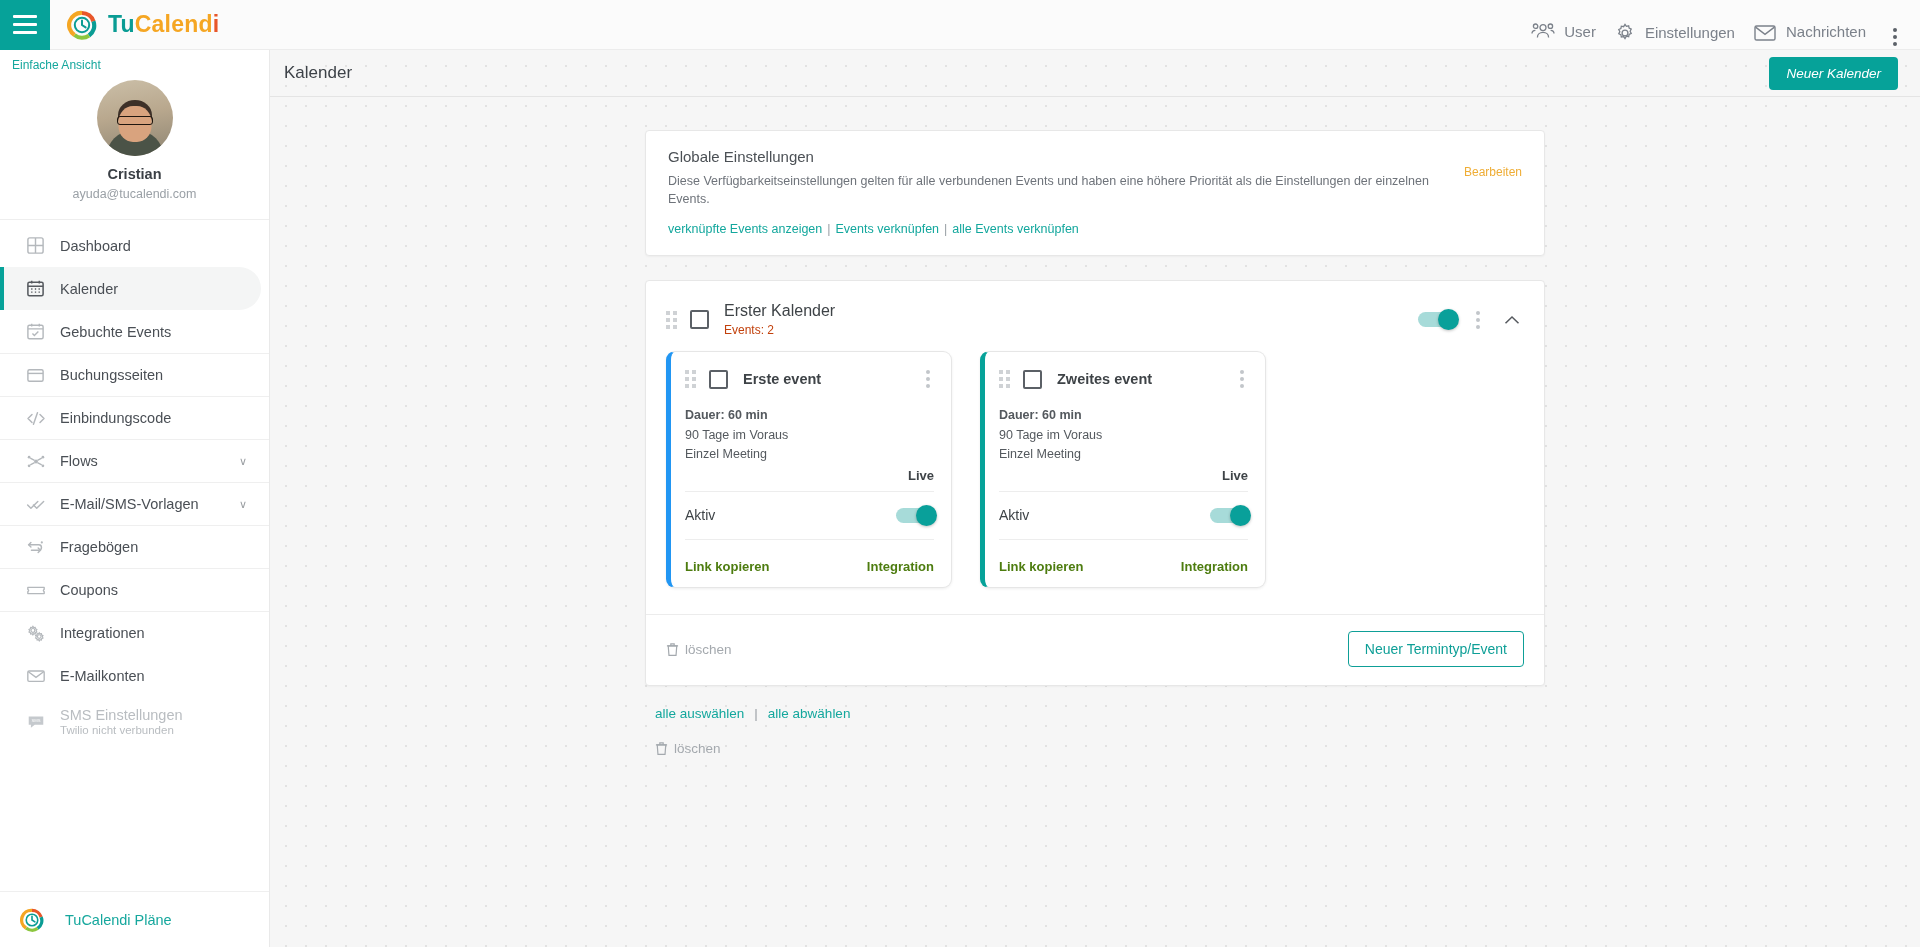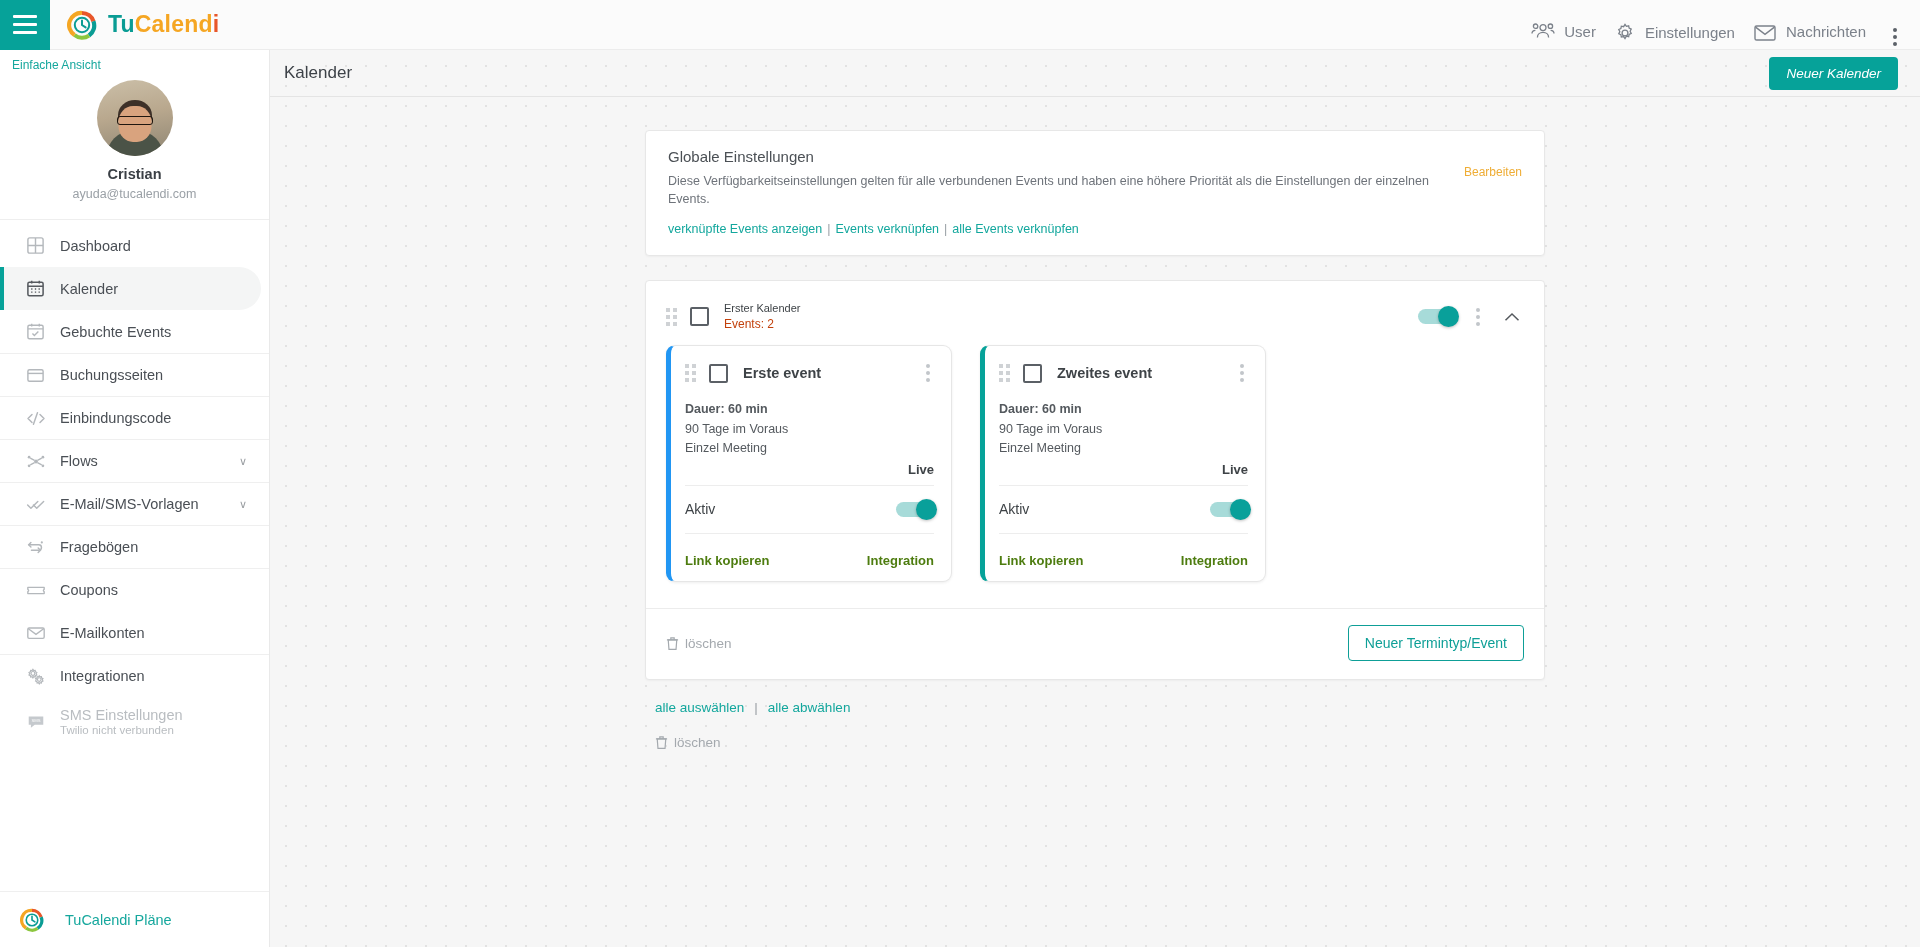--- a/index.html
+++ b/index.html
@@ -138,21 +138,21 @@
 
   
   .ccard { margin-top: 24px; }
   .ccard-head { display: flex; align-items: center; padding: 21px 20px 14px 20px; }
   .drag-dots { display: grid; grid-template-columns: repeat(2, 4px); gap: 3px; margin-right: 13px; cursor: grab; }
   .drag-dots i { width: 4px; height: 4px; background: #cfd2d5; display: block; }
   .cb {
     width: 19px; height: 19px; border: 2px solid #5b6066; border-radius: 2px;
     background: #fff; margin-right: 15px; cursor: pointer; flex: none;
   }
-  .ccard-title { font-size: 11px; color: #3e4347; }
+  .ccard-title { font-size: 16px; color: #3e4347; }
   .ccard-sub { font-size: 12px; color: #c2410c; margin-top: 3px; }
   .ccard-right { margin-left: auto; display: flex; align-items: center; gap: 16px; }
 
   .toggle {
     width: 38px; height: 15px; border-radius: 9px; background: #a7dbd9;
     position: relative; cursor: pointer;
   }
   .toggle i {
     position: absolute; right: -3px; top: -3px; width: 21px; height: 21px;
     border-radius: 50%; background: #09a09a; display: block;
@@ -376,40 +376,40 @@
 
     <div class="nav-item sep">
       <span class="ico">
         <svg width="20" height="19" viewBox="0 0 22 20" fill="none" stroke="currentColor" stroke-width="1.5" stroke-linejoin="round">
           <path d="M2 6.6h18v2.1a1.4 1.4 0 0 0 0 2.6v2.1H2v-2.1a1.4 1.4 0 0 0 0-2.6z"></path>
         </svg>
       </span>
       <span class="lbl">Coupons</span>
     </div>
 
-    <div class="nav-item">
-      <span class="ico">
-        <svg width="20" height="19" viewBox="0 0 22 20" fill="none" stroke="currentColor" stroke-width="1.5">
-          <rect x="2" y="5" width="18" height="11.4" rx="1.4"></rect>
-            <path d="M2.6 5.8L11 12l8.4-6.2"></path>
-        </svg>
-      </span>
-      <span class="lbl">E-Mailkonten</span>
-    </div>
-
     <div class="nav-item sep">
       <span class="ico">
         <svg width="20" height="19" viewBox="0 0 22 20" fill="none" stroke="currentColor" stroke-width="1.3">
           <circle cx="7.6" cy="6.6" r="2.1"></circle>
           <path d="M7.6 2.2l.9 1.3 1.6-.3.3 1.6 1.5.7-.8 1.4.8 1.4-1.5.7-.3 1.6-1.6-.3-.9 1.3-.9-1.3-1.6.3-.3-1.6-1.5-.7.8-1.4L3.3 5.5l1.5-.7.3-1.6 1.6.3z"></path>
           <circle cx="14.6" cy="13.4" r="2"></circle>
           <path d="M14.6 9.2l.85 1.25 1.5-.28.28 1.5 1.42.66-.76 1.32.76 1.32-1.42.66-.28 1.5-1.5-.28-.85 1.25-.85-1.25-1.5.28-.28-1.5-1.42-.66.76-1.32-.76-1.32 1.42-.66.28-1.5 1.5.28z"></path>
         </svg>
       </span>
       <span class="lbl">Integrationen</span>
+    </div>
+
+    <div class="nav-item">
+      <span class="ico">
+        <svg width="20" height="19" viewBox="0 0 22 20" fill="none" stroke="currentColor" stroke-width="1.5">
+          <rect x="2" y="5" width="18" height="11.4" rx="1.4"></rect>
+            <path d="M2.6 5.8L11 12l8.4-6.2"></path>
+        </svg>
+      </span>
+      <span class="lbl">E-Mailkonten</span>
     </div>
 
     <div class="nav-item two-line disabled">
       <span class="ico">
         <svg width="20" height="19" viewBox="0 0 22 20" fill="none">
           <path d="M3 4.4h16v9.2H9.6L5.4 17v-3.4H3z" fill="#c5c9cd"></path>
           <text x="11" y="11" font-size="4.6" fill="#ffffff" text-anchor="middle" font-family="Liberation Sans">SMS</text>
         </svg>
       </span>
       <span class="stack">

